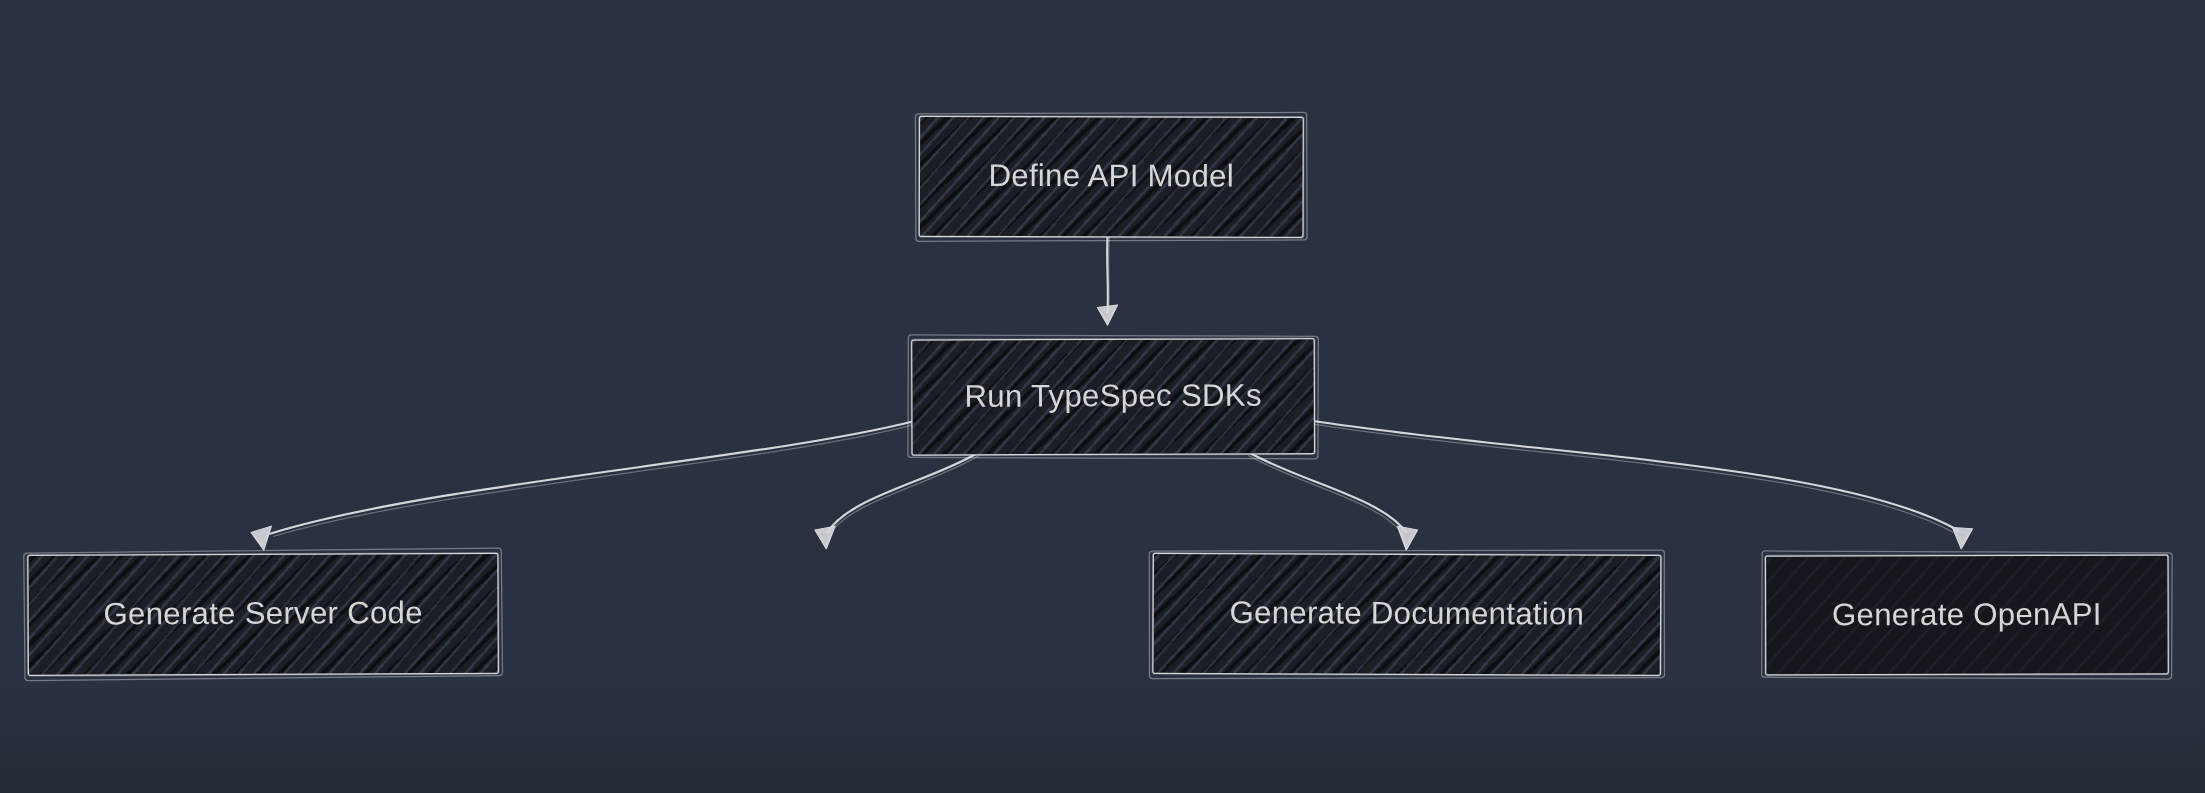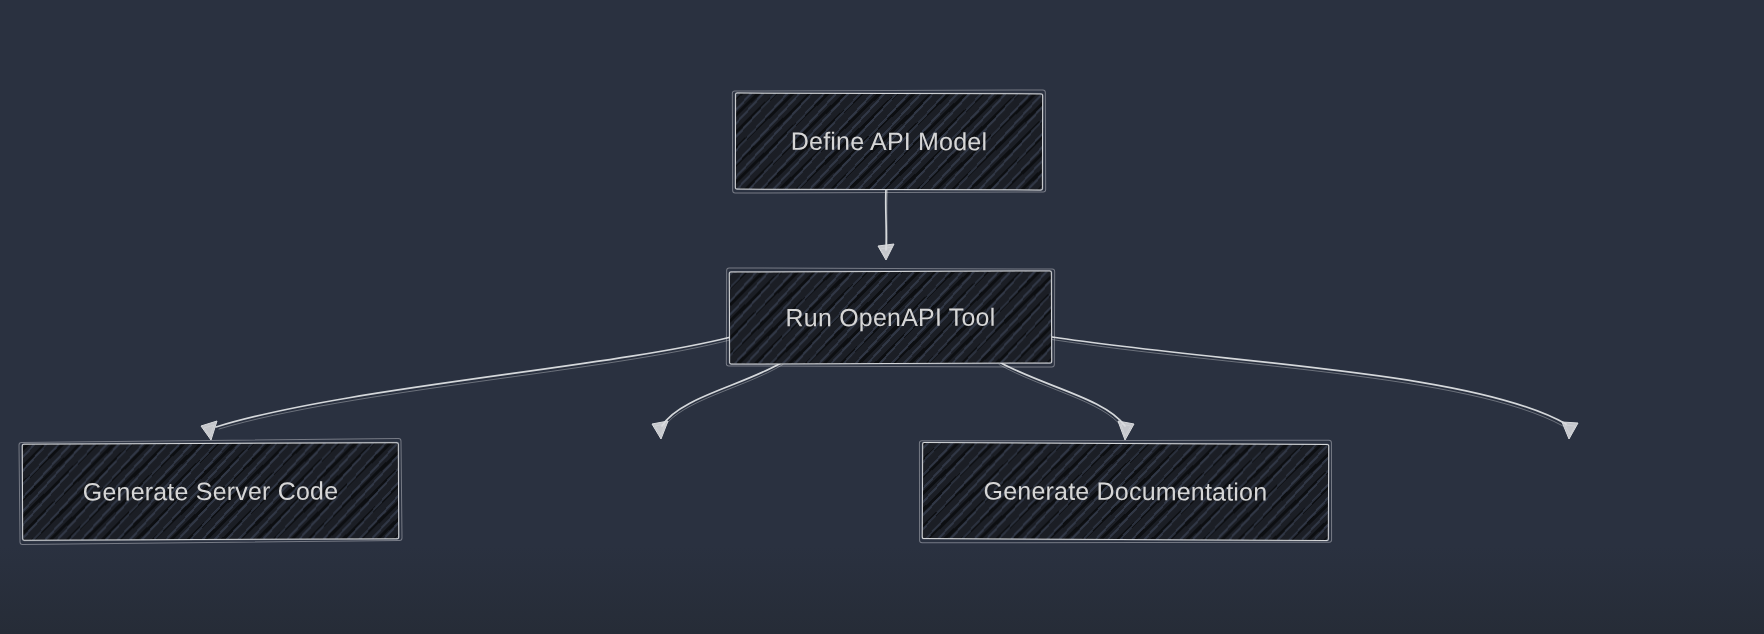--- a/index.html
+++ b/index.html
@@ -81,26 +81,29 @@
     <path class="edge ghost" d="M1052,339.5 C1228,367 1468,374 1563,426"></path>
     <path class="arrowhead" d="M1562,422 L1578,423 L1569,439 Z"></path>
     <path class="arrowhead ghost" d="M1565,425 L1575,426 L1570,435 Z"></path>
   </svg>
 
   <div class="node hatch" style="left:735px;top:93px;width:306px;height:95px;transform:rotate(.15deg);">
     <span class="label">Define API Model</span>
   </div>
 
   <div class="node hatch alt" style="left:729px;top:271px;width:321px;height:91px;transform:rotate(-.2deg);">
-    <span class="label">Run OpenAPI Tool</span>
+    <span class="label">Run TypeSpec SDKs</span>
   </div>
 
   <div class="node hatch" style="left:22px;top:443px;width:375px;height:95px;transform:rotate(-.25deg);">
     <span class="label">Generate Server Code</span>
   </div>
 
 
   <div class="node hatch" style="left:922px;top:443px;width:405px;height:95px;transform:rotate(.25deg);">
     <span class="label">Generate Documentation</span>
   </div>
 
+  <div class="node plain alt" style="left:1412px;top:444px;width:321px;height:94px;transform:rotate(-.15deg);">
+    <span class="label">Generate OpenAPI</span>
+  </div>
 
 </div>
 
 </body></html>

